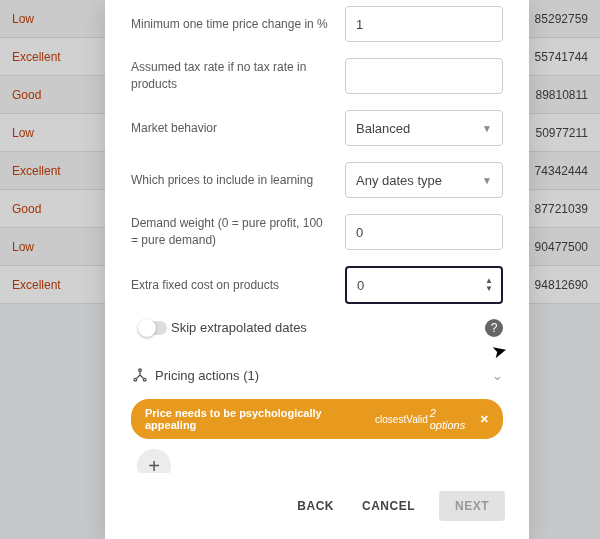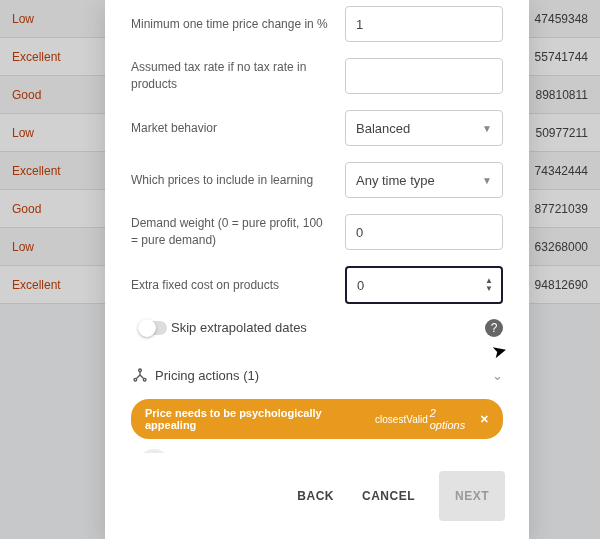--- a/index.html
+++ b/index.html
@@ -229,32 +229,32 @@
     font-weight: 700;
     color: #444;
     cursor: pointer;
     background: none;
     border: none;
     padding: 8px 4px;
   }
   .btn-next {
     background: #e2e2e2;
     color: #999;
-    padding: 18px 16px;
+    padding: 8px 16px;
     border-radius: 4px;
     cursor: default;
   }
 </style>
 </head>
 <body>
 
 <div class="bg-table">
   <div class="bg-row">
       <span class="bg-left">Low</span>
-      <span class="bg-right">47459348</span>
+      <span class="bg-right">85292759</span>
     </div>
   <div class="bg-row">
       <span class="bg-left">Excellent</span>
       <span class="bg-right">55741744</span>
     </div>
   <div class="bg-row">
       <span class="bg-left">Good</span>
       <span class="bg-right">89810811</span>
     </div>
   <div class="bg-row">
@@ -264,21 +264,21 @@
   <div class="bg-row">
       <span class="bg-left">Excellent</span>
       <span class="bg-right">74342444</span>
     </div>
   <div class="bg-row">
       <span class="bg-left">Good</span>
       <span class="bg-right">87721039</span>
     </div>
   <div class="bg-row">
       <span class="bg-left">Low</span>
-      <span class="bg-right">63268000</span>
+      <span class="bg-right">90477500</span>
     </div>
   <div class="bg-row">
       <span class="bg-left">Excellent</span>
       <span class="bg-right">94812690</span>
     </div>
 </div>
 
 <div class="overlay"></div>
 
 <div class="modal">
@@ -305,21 +305,21 @@
           <span>Balanced</span>
           <span class="chevron">▼</span>
         </div>
       </div>
     </div>
 
     <div class="field-row">
       <div class="field-label">Which prices to include in learning</div>
       <div class="field-control">
         <div class="sel">
-          <span>Any time type</span>
+          <span>Any dates type</span>
           <span class="chevron">▼</span>
         </div>
       </div>
     </div>
 
     <div class="field-row">
       <div class="field-label">Demand weight (0 = pure profit, 100 = pure demand)</div>
       <div class="field-control">
         <input class="txt" value="0" style="">
       </div>

